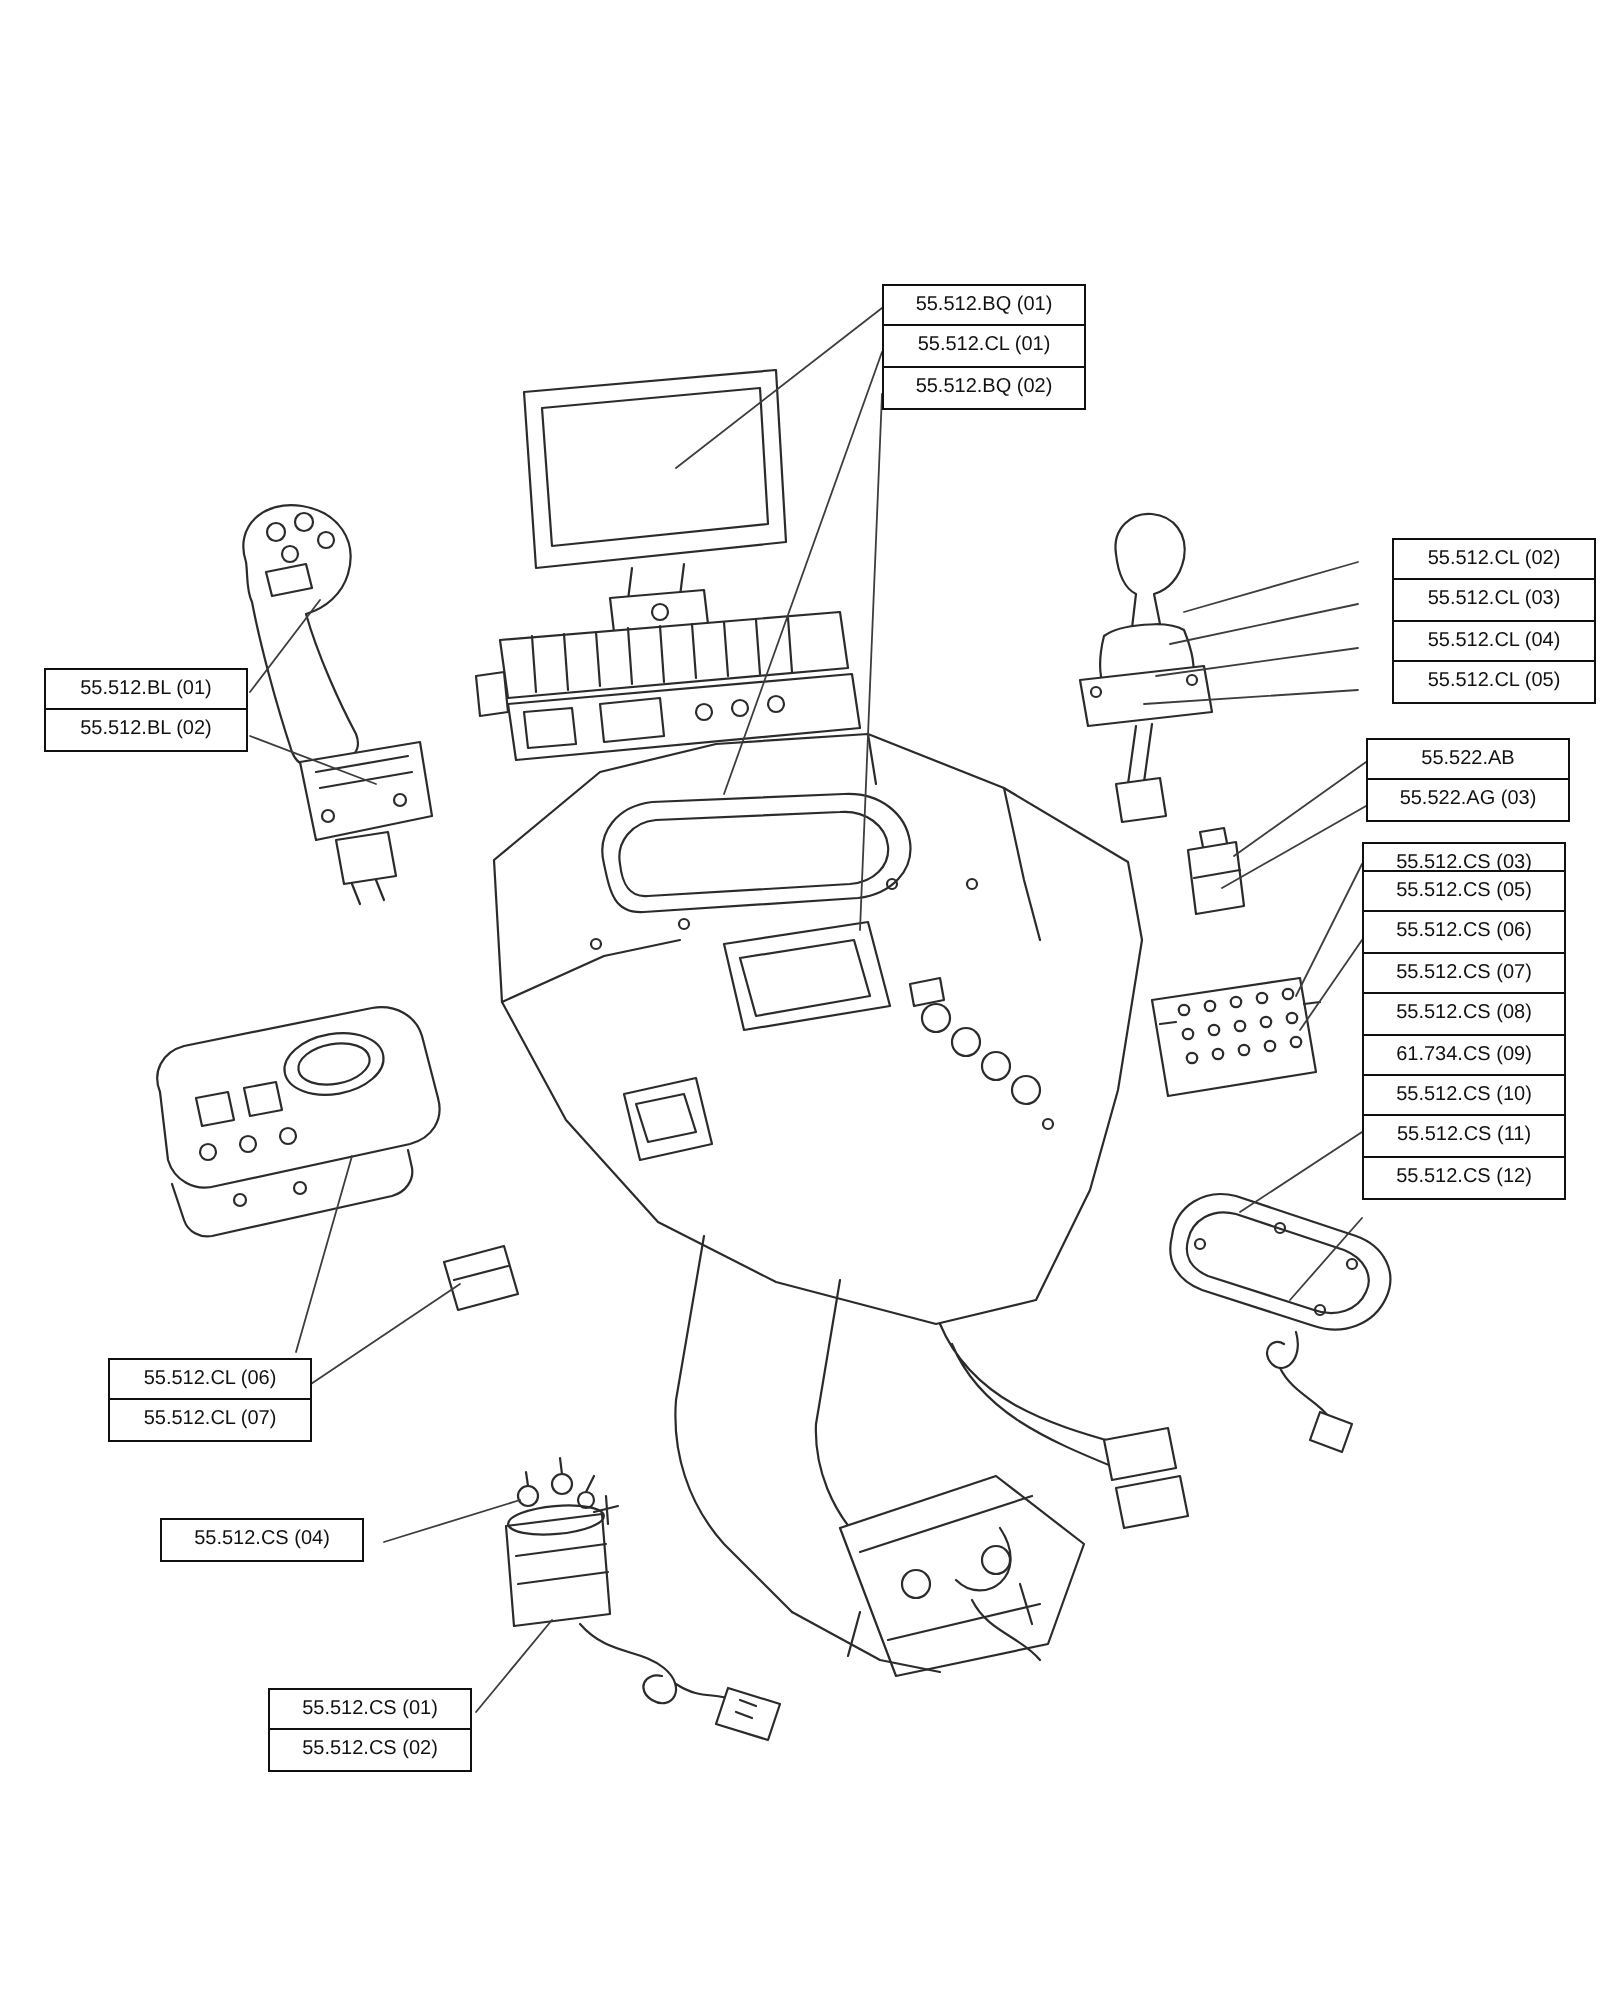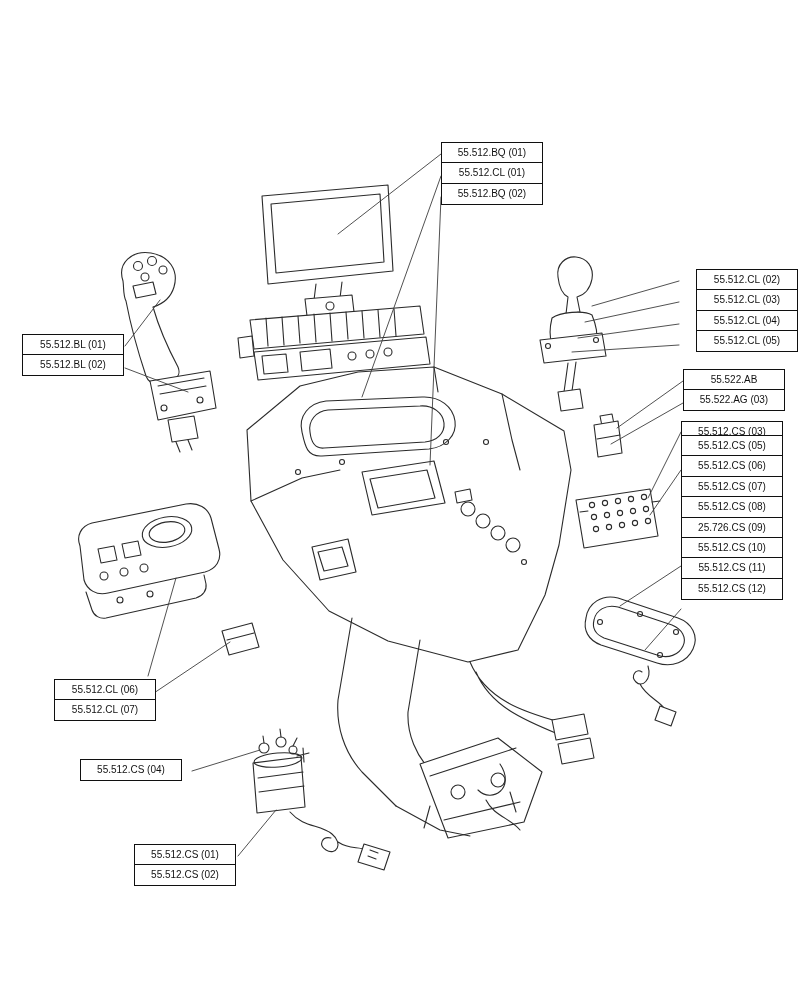--- a/index.html
+++ b/index.html
@@ -223,21 +223,21 @@
 
   <div class="label-stack" id="g-cs03">
     <div class="label-box">55.512.CS (03)</div>
   </div>
 
   <div class="label-stack" id="g-cs">
     <div class="label-box">55.512.CS (05)</div>
     <div class="label-box">55.512.CS (06)</div>
     <div class="label-box">55.512.CS (07)</div>
     <div class="label-box">55.512.CS (08)</div>
-    <div class="label-box">25.726.CS (09)</div>
+    <div class="label-box">61.734.CS (09)</div>
     <div class="label-box">55.512.CS (10)</div>
     <div class="label-box">55.512.CS (11)</div>
     <div class="label-box">55.512.CS (12)</div>
   </div>
 
   <div class="label-stack" id="g-cl-left">
     <div class="label-box">55.512.CL (06)</div>
     <div class="label-box">55.512.CL (07)</div>
   </div>
 

